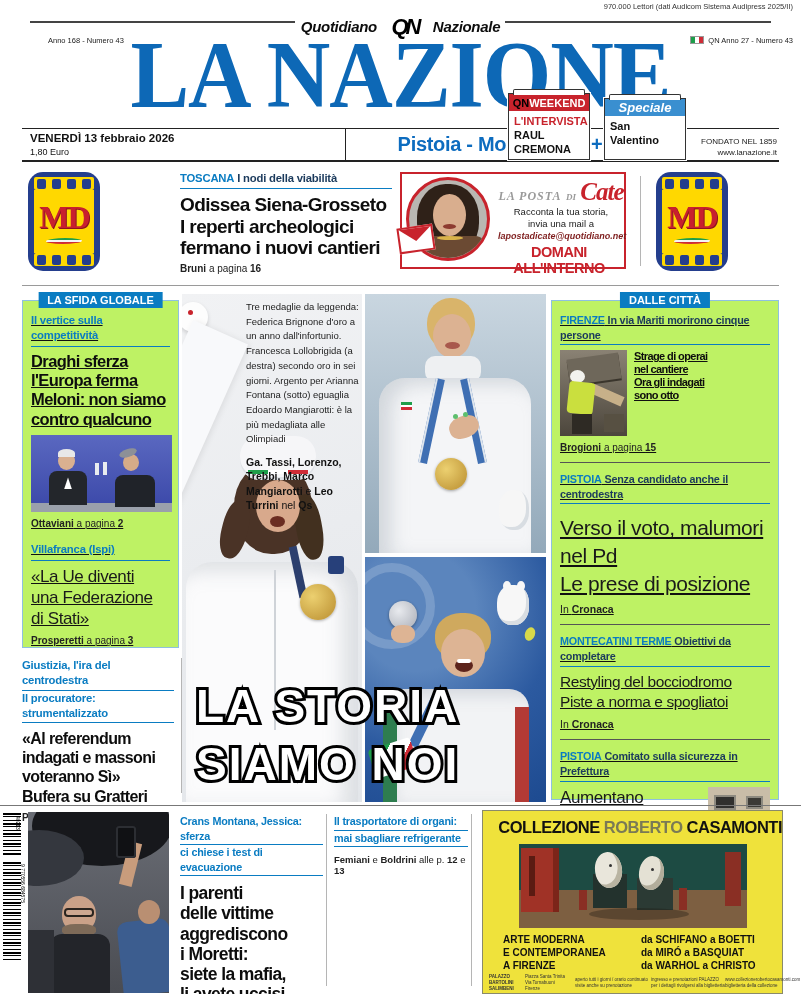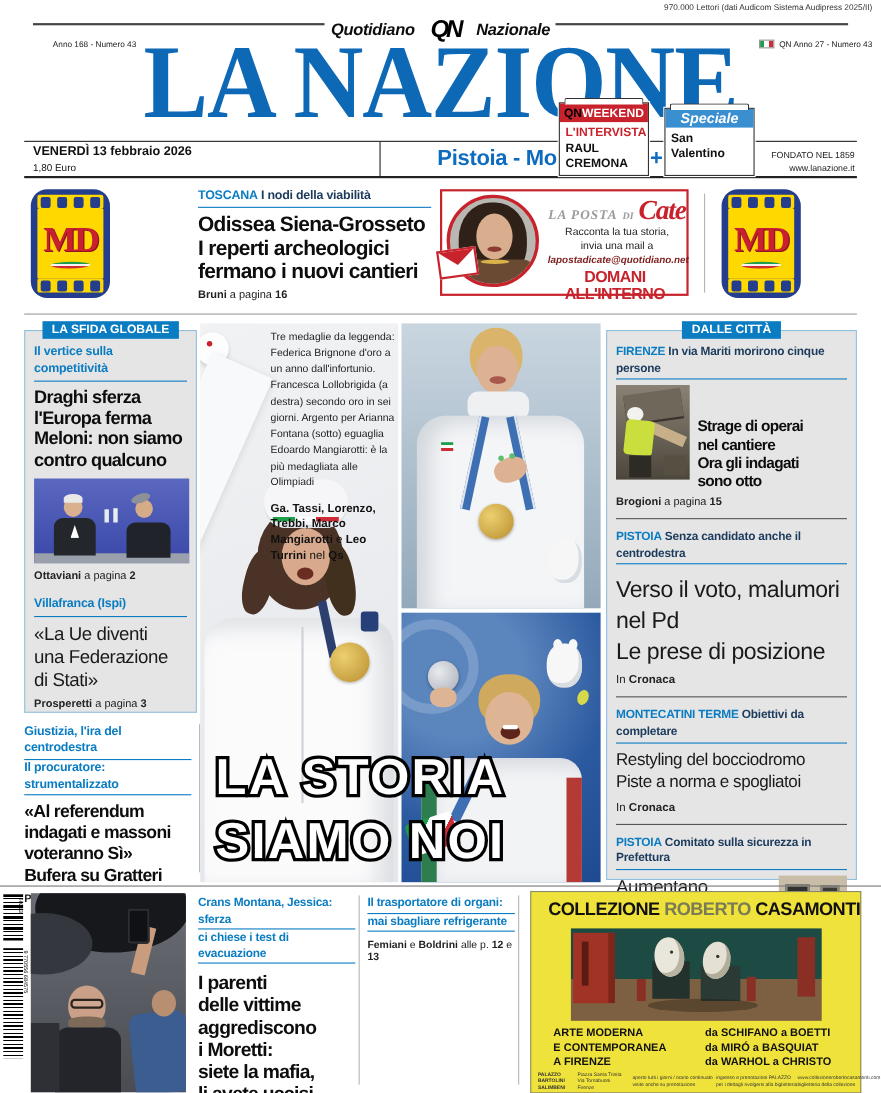--- a/index.html
+++ b/index.html
@@ -61,21 +61,21 @@
   .kick .tagp { font-weight:800; color:#0a7cc2; }
   .kick .restp { font-weight:700; color:#1b3a5c; }
   .kick-u { border-bottom:1.5px solid #0a7cc2; padding-bottom:2px; margin-bottom:5px; }
   .kick-u2 div { border-bottom:1.5px solid #0a7cc2; padding-bottom:1px; }
   .hl-b { font-weight:800; color:#0d0d0d; letter-spacing:-0.6px; }
   .hl-l { font-weight:400; color:#1a1a1a; letter-spacing:-0.4px; }
   .byline { font-size:10px; color:#222; }
   .byline b { font-weight:800; }
   .chip { position:absolute; top:-9px; left:50%; transform:translateX(-50%); background:#0a7cc2; color:#fff;
           font-size:11px; font-weight:800; padding:2px 9px; white-space:nowrap; letter-spacing:0; }
-  .bluebox { position:absolute; border:1.5px solid #8fc0e0; background:#e5e5e5; }
+  .bluebox { position:absolute; border:1.5px solid #8fc0e0; background:#bef264;text-decoration:underline; }
 
   .incron { font-size:10.5px; color:#222; }
   .incron b { font-weight:800; }
 
   
   .photo { position:absolute; overflow:hidden; }
   .sh { position:absolute; }
 
   
   .ad { position:absolute; background:#efe23b; border:1px solid #8a8a6a; }
@@ -332,21 +332,21 @@
       </div>
       <div style="display:flex;gap:7px;">
         <div class="photo" style="position:relative;flex:0 0 67px;height:86px;background:linear-gradient(#8a8274,#4c463c);">
           <div class="sh" style="left:8px;top:6px;width:52px;height:26px;background:#6e675a;transform:rotate(-8deg);box-shadow:0 2px 0 #3a352c;"></div>
           <div class="sh" style="left:30px;top:40px;width:34px;height:10px;background:#c7b089;transform:rotate(24deg);"></div>
           <div class="sh" style="left:10px;top:20px;width:15px;height:13px;background:#f2f2ee;border-radius:50%;"></div>
           <div class="sh" style="left:8px;top:32px;width:26px;height:32px;background:#cadf3e;border-radius:4px;transform:rotate(6deg);"></div>
           <div class="sh" style="left:12px;top:64px;width:20px;height:20px;background:#2e2a24;"></div>
           <div class="sh" style="left:44px;top:64px;width:20px;height:18px;background:#575042;"></div>
         </div>
-        <div class="hl-b pre" style="font-size:14px;line-height:1.18;margin-top:29px;">Strage di operai
+        <div class="hl-b pre" style="font-size:11px;line-height:1.18;">Strage di operai
 nel cantiere
 Ora gli indagati
 sono otto</div>
       </div>
       <div class="byline" style="margin-top:6px;">
         <b>Brogioni</b><span> a pagina </span><b>15</b>
       </div>
     </div>
     <div style="border-top:1px solid #555;margin:9px 0;"></div>
 

